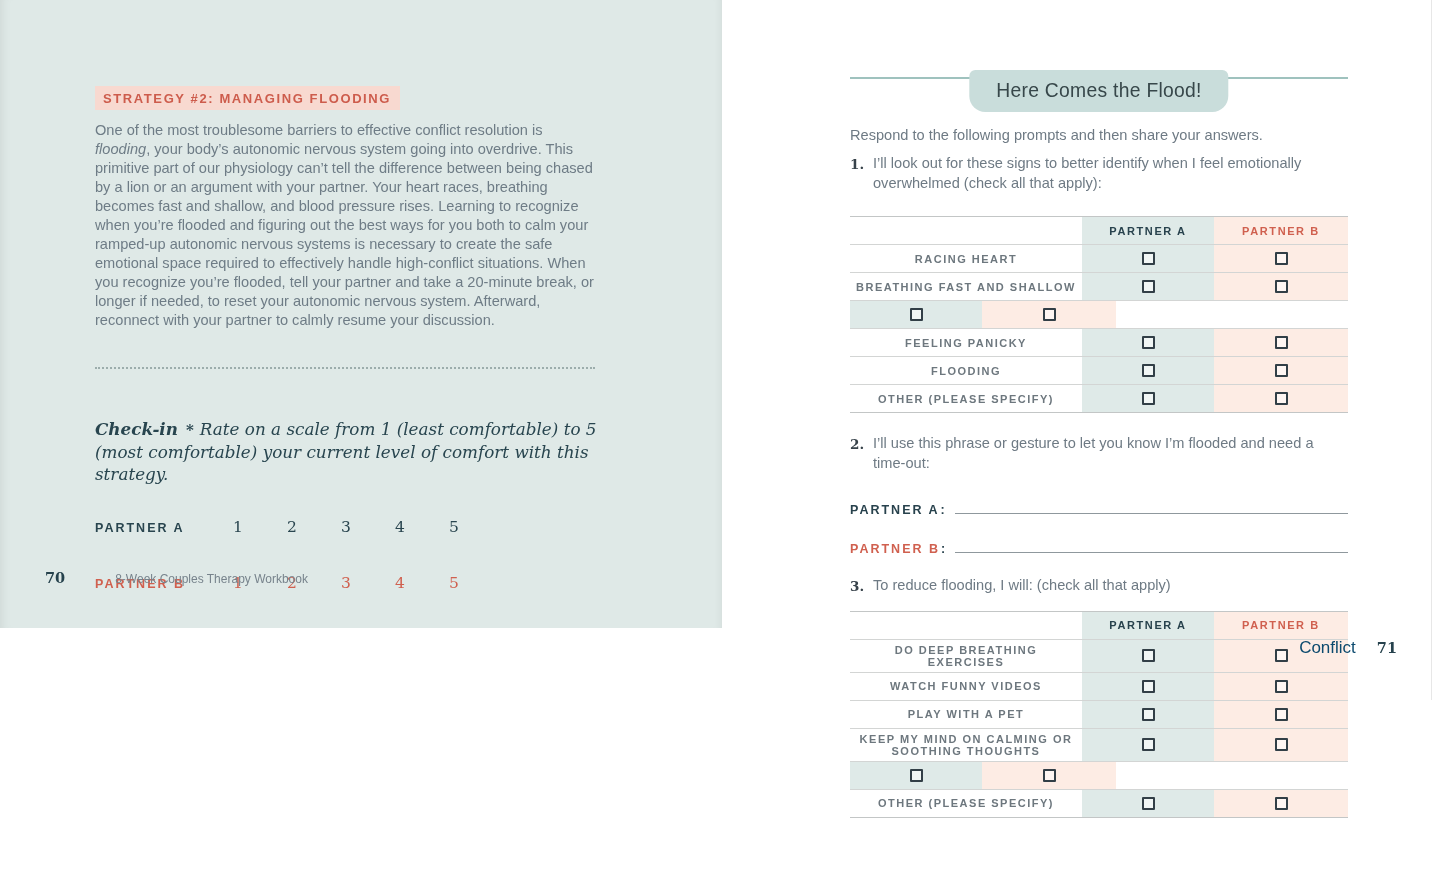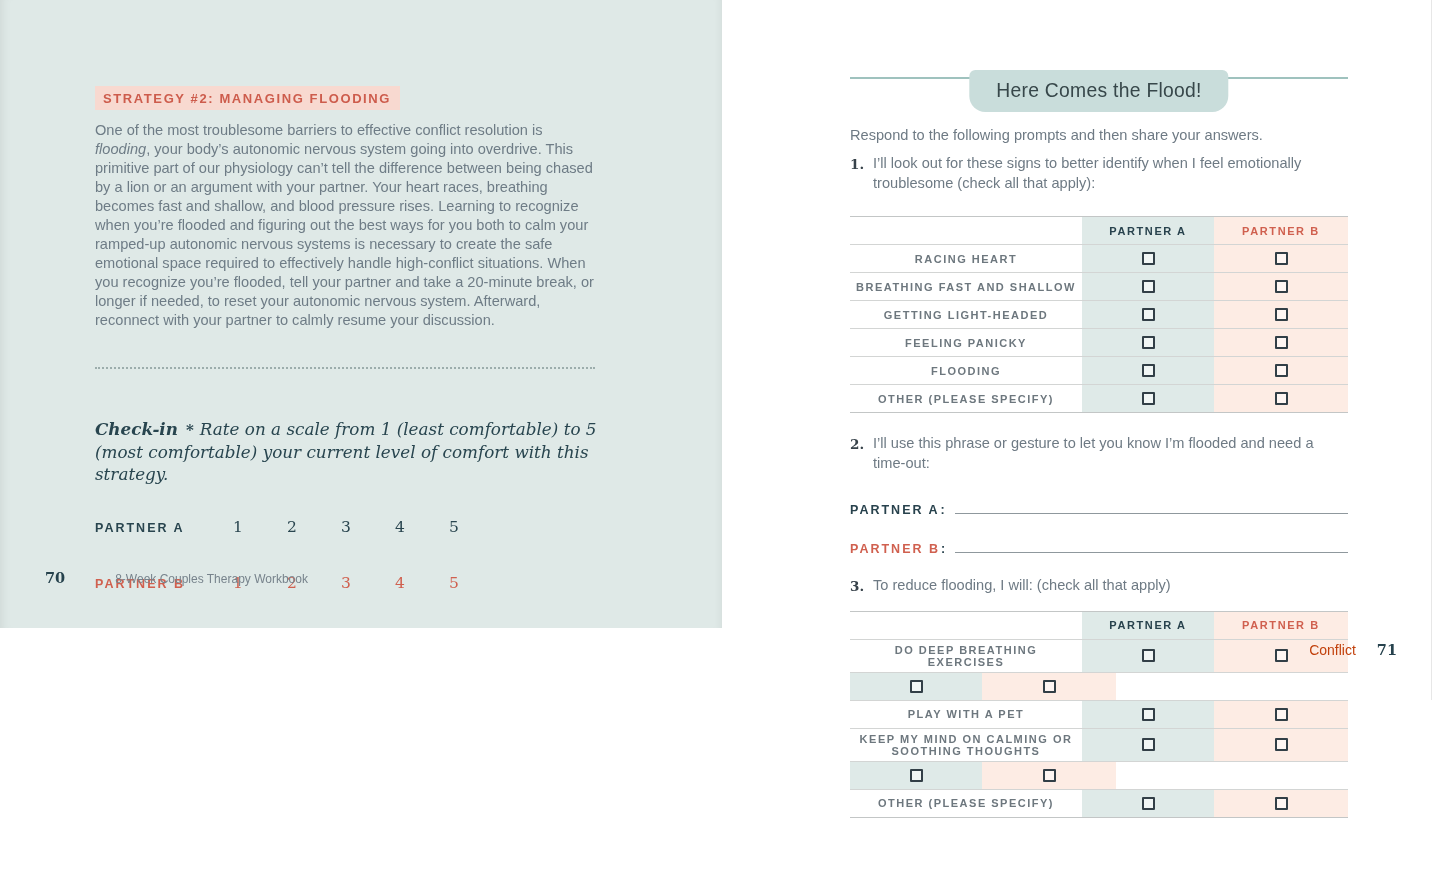--- a/index.html
+++ b/index.html
@@ -103,21 +103,21 @@
   .fill-in.fill-b { margin-top:22px; }
   .fill-label { font-size:12.5px; font-weight:bold; letter-spacing:2px; white-space:nowrap; }
   .fill-a .fill-label, .fill-colon { color:#28424d; }
   .fill-b .fill-label { color:#d0604f; }
   .fill-colon { font-size:12.5px; font-weight:bold; margin-left:1px; }
   .fill-line { flex:1; border-bottom:1px solid #8f989d; margin-left:10px; height:14px; cursor:text; }
 
   .footer-right {
     position:absolute; right:48px; bottom:42px; display:flex; align-items:baseline;
   }
-  .section-name { color:#c2410c; font-size:14px; margin-right:21px; }
+  .section-name { color:#0c4a6e; font-size:17px; margin-right:21px; }
 </style>
 </head>
 <body>
 
 <div class="spread">
 
   <div class="page-left">
     <div class="strategy-heading">STRATEGY #2: MANAGING FLOODING</div>
 
     <p class="body-par"><span>One of the most troublesome barriers to effective conflict resolution is </span><span class="ital">flooding</span><span>, your body’s autonomic nervous system going into overdrive. This primitive part of our physiology can’t tell the difference between being chased by a lion or an argument with your partner. Your heart races, breathing becomes fast and shallow, and blood pressure rises. Learning to recognize when you’re flooded and figuring out the best ways for you both to calm your ramped-up autonomic nervous systems is necessary to create the safe emotional space required to effectively handle high-conflict situations. When you recognize you’re flooded, tell your partner and take a 20-minute break, or longer if needed, to reset your autonomic nervous system. Afterward, reconnect with your partner to calmly resume your discussion.</span></p>
@@ -161,21 +161,21 @@
         <div class="header-line"></div>
         <div class="title-box">
           <span class="title-text">Here Comes the Flood!</span>
         </div>
       </div>
 
       <p class="intro">Respond to the following prompts and then share your answers.</p>
 
       <div class="prompt prompt-1">
         <span class="prompt-num">1.</span>
-        <span>I’ll look out for these signs to better identify when I feel emotionally troublesome (check all that apply):</span>
+        <span>I’ll look out for these signs to better identify when I feel emotionally overwhelmed (check all that apply):</span>
       </div>
 
       <div class="wtable wtable-1">
           <div class="wrow whead">
             <div class="wcell-label"></div>
             <div class="wcell-a">PARTNER A</div>
             <div class="wcell-b">PARTNER B</div>
           </div>
           <div class="wrow">
             <div class="wcell-label">RACING HEART</div>
@@ -189,21 +189,20 @@
           <div class="wrow">
             <div class="wcell-label">BREATHING FAST AND SHALLOW</div>
             <div class="wcell-a">
               <span class="checkbox"></span>
             </div>
             <div class="wcell-b">
               <span class="checkbox"></span>
             </div>
           </div>
           <div class="wrow">
-            <div class="wcell-label">GETTING LIGHT-HEADED</div>
             <div class="wcell-a">
               <span class="checkbox"></span>
             </div>
             <div class="wcell-b">
               <span class="checkbox"></span>
             </div>
           </div>
           <div class="wrow">
             <div class="wcell-label">FEELING PANICKY</div>
             <div class="wcell-a">
@@ -264,20 +263,21 @@
           <div class="wrow">
             <div class="wcell-label">DO DEEP BREATHING EXERCISES</div>
             <div class="wcell-a">
               <span class="checkbox"></span>
             </div>
             <div class="wcell-b">
               <span class="checkbox"></span>
             </div>
           </div>
           <div class="wrow">
+            <div class="wcell-label">WATCH FUNNY VIDEOS</div>
             <div class="wcell-a">
               <span class="checkbox"></span>
             </div>
             <div class="wcell-b">
               <span class="checkbox"></span>
             </div>
           </div>
           <div class="wrow">
             <div class="wcell-label">PLAY WITH A PET</div>
             <div class="wcell-a">

